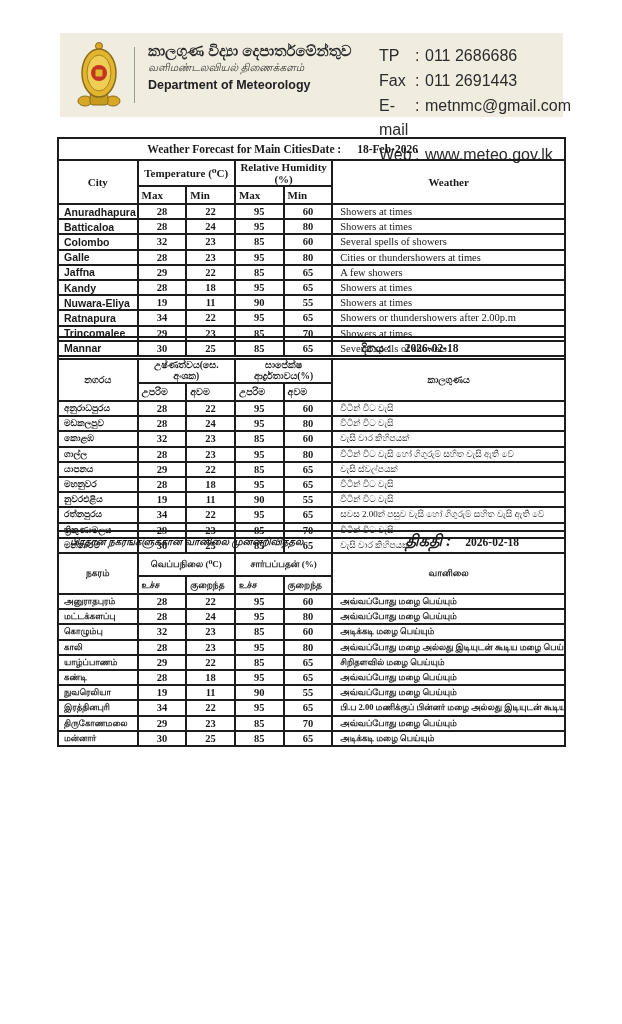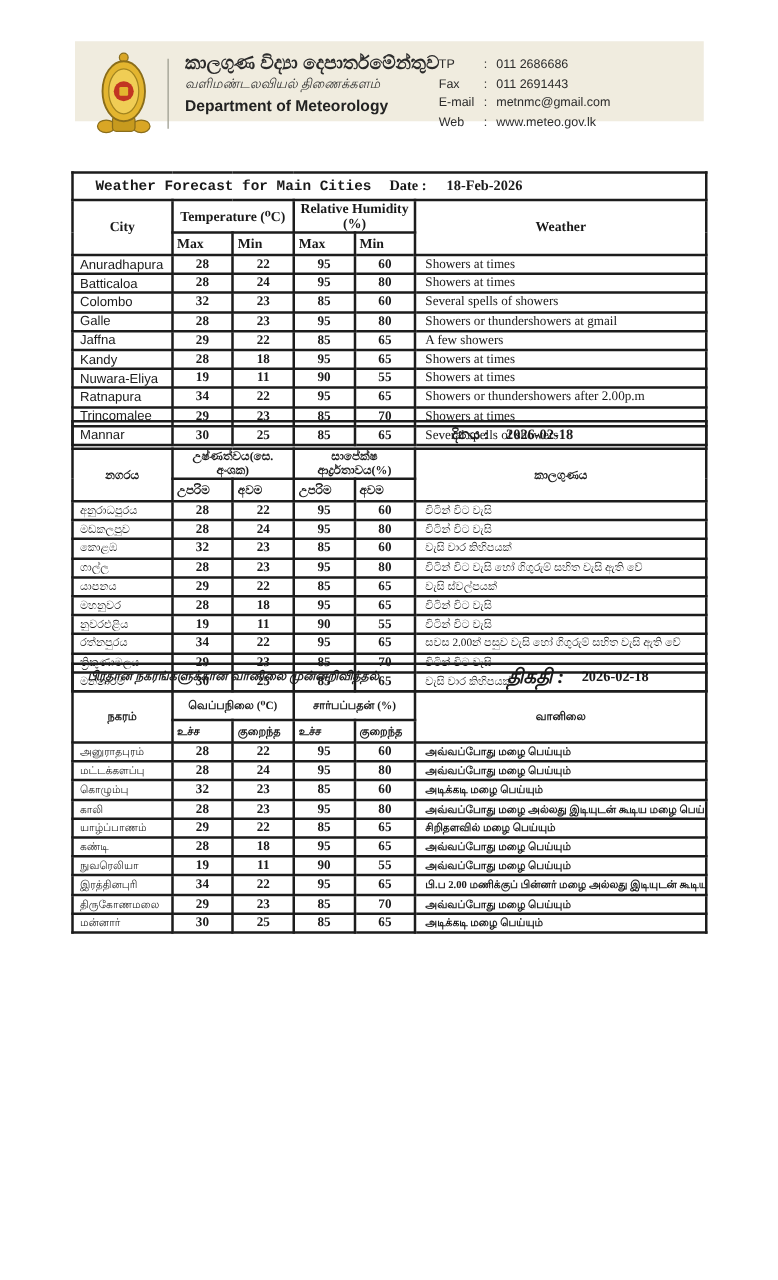--- a/index.html
+++ b/index.html
@@ -1,70 +1,70 @@
 <!DOCTYPE html>
 <html><head>
 <meta charset="utf-8">
 <style>
   html,body{margin:0;padding:0;background:#888;}
   .page{position:relative;width:622px;height:1024px;background:#ffffff;margin:0 auto;
         font-family:"Liberation Serif","DejaVu Serif",serif;color:#1a1a1a;overflow:hidden;}
 
   
-  .band{position:absolute;left:60px;top:33px;width:503px;height:64px;background:#f0ecdf;}
+  .band{position:absolute;left:60px;top:33px;width:503px;height:84px;background:#f0ecdf;}
   .emblem{position:absolute;left:16px;top:8px;width:46px;height:68px;}
   .divider{position:absolute;left:74px;top:14px;width:1px;height:56px;background:#9a9a8d;}
   .titles{position:absolute;left:88px;top:9px;width:210px;}
   .title-si{font-size:15px;font-weight:bold;font-family:"Liberation Sans","DejaVu Sans",sans-serif;
             color:#2b2b2b;line-height:1.2;white-space:nowrap;}
   .title-ta{font-size:10.5px;font-style:italic;font-family:"Liberation Serif","DejaVu Serif",serif;
             color:#333;line-height:1.5;white-space:nowrap;}
   .title-en{font-size:12.5px;font-weight:bold;font-family:"Liberation Sans","DejaVu Sans",sans-serif;
             color:#222;line-height:1.5;white-space:nowrap;}
-  .contact{position:absolute;left:291px;top:11px;font-family:"Liberation Sans","DejaVu Sans",sans-serif;
-           font-size:10px;color:#2b2b2b;}
+  .contact{position:absolute;left:319px;top:11px;font-family:"Liberation Sans","DejaVu Sans",sans-serif;
+           font-size:16px;color:#2b2b2b;}
   .contact-row{display:flex;line-height:1.55;}
   .contact-label{width:36px;}
   .contact-sep{width:10px;text-align:left;}
   .contact-value{white-space:nowrap;}
 
   
   .twrap{position:absolute;left:57px;width:509px;}
   .tw1{top:137px;} .tw2{top:336px;} .tw3{top:530px;}
   table.ftable{width:100%;border-collapse:collapse;table-layout:fixed;}
   table.ftable td{border:2px solid #1c1c1c;padding:0 3px;vertical-align:middle;overflow:hidden;}
   .col-city{width:15.7%;} .col-num{width:9.6%;} .col-weather{width:45.9%;}
 
   .title-row td{height:20px;border-bottom:2px solid #1c1c1c;}
   .title-flex{display:flex;align-items:center;font-weight:bold;font-size:11.5px;}
   .tt-main{white-space:nowrap;}
   .tt-datelabel{white-space:nowrap;}
   .tt-dateval{white-space:nowrap;}
 
-  .ft-en .tt-main{width:50%;text-align:center;font-family:Liberation Mono, monospace;}
+  .ft-en .tt-main{width:50%;text-align:right;}
   .ft-en .tt-dateval{margin-left:16px;}
   .ft-si .tt-main{width:60%;}
   .ft-si .tt-dateval{margin-left:14px;}
   .ft-ta .tt-main{padding-left:8px;font-style:italic;font-size:10px;}
   .ft-ta .tt-datelabel{margin-left:auto;font-style:italic;font-size:16px;}
   .ft-ta .tt-dateval{margin-left:14px;margin-right:42px;font-style:normal;}
 
   .head-row td{height:21px;text-align:center;font-weight:bold;font-size:11px;}
   .sub-row td{height:16px;text-align:left;font-weight:bold;font-size:11px;}
   .ft-si .head-row td,.ft-si .sub-row td{font-size:9.5px;}
   .ft-ta .head-row td,.ft-ta .sub-row td{font-size:9px;margin-left:32px;}
 
   .data-row td{height:13.2px;}
-  .c-city{font-family:"Liberation Sans","DejaVu Sans",sans-serif;font-weight:normal;font-size:10.5px;
+  .c-city{font-family:"Liberation Sans","DejaVu Sans",sans-serif;font-weight:bold;font-size:10.5px;
           padding-left:5px !important;white-space:nowrap;}
   .c-num{font-family:"Liberation Serif","DejaVu Serif",serif;font-weight:bold;font-size:10.5px;text-align:center;}
   .c-weather{font-family:"Liberation Serif","DejaVu Serif",serif;font-size:10.5px;padding-left:7px !important;white-space:nowrap;}
   .ft-si .c-city,.ft-si .c-weather{font-size:9px;font-weight:normal;}
   .ft-ta .c-city,.ft-ta .c-weather{font-size:8.5px;font-weight:bold;}
-  .ft-si .c-city,.ft-ta .c-city{font-weight:normal;}
+  .ft-si .c-city,.ft-ta .c-city{font-weight:bold;}
 </style>
 </head>
 <body>
 
 <div class="page">
 
   <div class="band">
     <svg class="emblem" viewBox="0 0 46 68">
       <ellipse cx="9" cy="60" rx="7" ry="5" fill="#d9a625" stroke="#8a6d1a" stroke-width="1"></ellipse>
       <ellipse cx="37" cy="60" rx="7" ry="5" fill="#d9a625" stroke="#8a6d1a" stroke-width="1"></ellipse>
@@ -162,21 +162,21 @@
             <td class="c-num">85</td>
             <td class="c-num">60</td>
             <td class="c-weather">Several spells of showers</td>
           </tr>
           <tr class="data-row">
             <td class="c-city">Galle</td>
             <td class="c-num">28</td>
             <td class="c-num">23</td>
             <td class="c-num">95</td>
             <td class="c-num">80</td>
-            <td class="c-weather">Showers or thundershowers at gmail</td>
+            <td class="c-weather">Cities or thundershowers at times</td>
           </tr>
           <tr class="data-row">
             <td class="c-city">Jaffna</td>
             <td class="c-num">29</td>
             <td class="c-num">22</td>
             <td class="c-num">85</td>
             <td class="c-num">65</td>
             <td class="c-weather">A few showers</td>
           </tr>
           <tr class="data-row">

